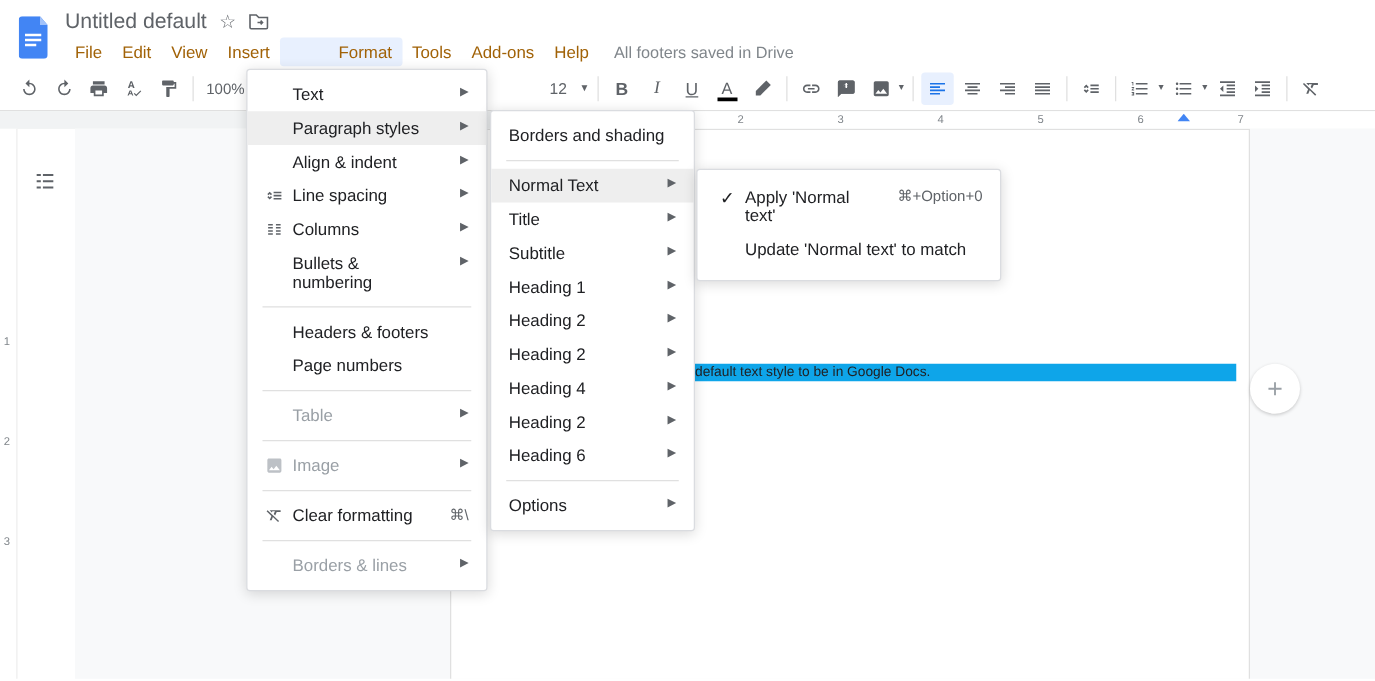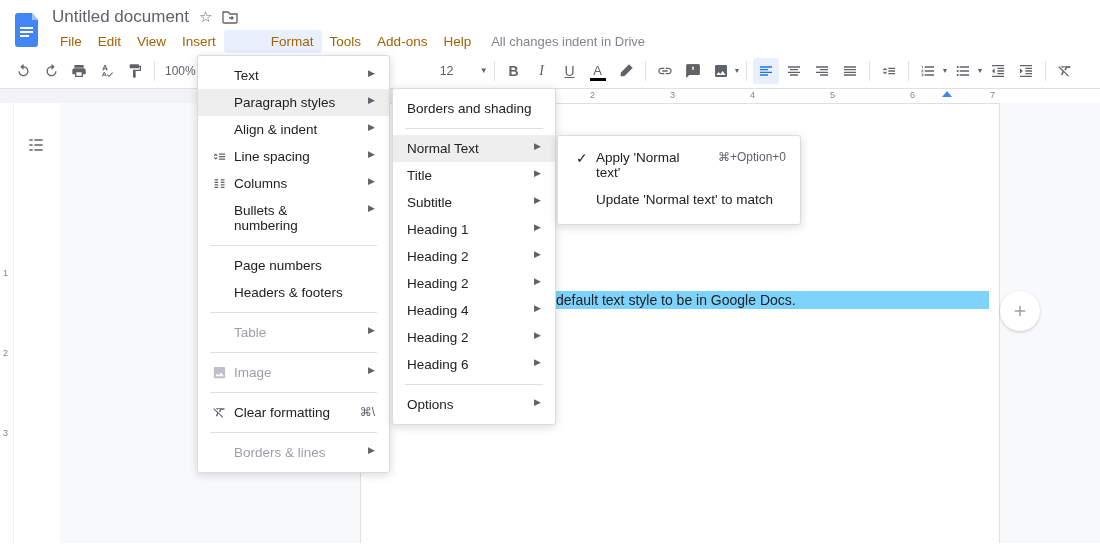--- a/index.html
+++ b/index.html
@@ -19,21 +19,21 @@
 .menubar .mitem { padding: 4px 8px; font-size: 13.5px; color: #a16207; cursor: pointer; border-radius: 3px; }
 .menubar .mitem.active { background: #e8f0fe; padding-left: 47px; }
 .menubar .status { margin-left: 12px; color: #80868b; font-size: 13px; }
 
 
 .toolbar { display: flex; align-items: center; padding: 4px 10px; border-bottom: 1px solid #e0e0e0; gap: 2px; height: 36px; }
 .tbtn { width: 26px; height: 26px; display: flex; align-items: center; justify-content: center; color: #5f6368; cursor: pointer; border-radius: 3px; }
 .tbtn.active { background: #e8f0fe; color: #1a73e8; }
 .tsep { width: 1px; height: 20px; background: #e0e0e0; margin: 0 4px; }
 .zoom { display: flex; align-items: center; font-size: 12px; color: #5f6368; padding: 0 4px; cursor: pointer; gap: 6px; }
-.fontsize { display: flex; align-items: center; gap: 20px; color: #5f6368; font-size: 12.5px; cursor: pointer; }
+.fontsize { display: flex; align-items: center; gap: 4px; color: #5f6368; font-size: 12.5px; cursor: pointer; }
 .fontsize .num { width: 26px; text-align: center; }
 .caret { font-size: 8px; color: #5f6368; }
 .text-color { position: relative; }
 .text-color::after { content: ''; position: absolute; bottom: 3px; left: 5px; right: 5px; height: 3px; background: #000; }
 .highlight-color svg { fill: #4285f4; }
 .dd-arrow { font-size: 7px; color: #5f6368; margin-left: -2px; }
 
 
 .ruler-area { display: flex; background: #f1f3f4; height: 14px; }
 .ruler-left { width: 60px; background: #f1f3f4; }
@@ -43,21 +43,21 @@
 .ruler .marker { position: absolute; top: 2px; left: 582px; }
 
 
 .main { display: flex; height: calc(100% - 105px); position: relative; }
 .vruler { width: 14px; background: #fff; position: relative; font-size: 9px; color: #80868b; border-right: 1px solid #eee; }
 .vruler .vt { position: absolute; left: 3px; }
 .outline-area { width: 46px; display: flex; justify-content: center; padding-top: 32px; }
 .outline-btn { width: 22px; height: 22px; color: #5f6368; cursor: pointer; }
 .doc-area { flex: 1; background: #f8f9fa; padding-top: 0; position: relative; overflow: hidden; }
 .page { background: #fff; width: 640px; margin-left: 300px; min-height: 500px; position: relative; padding: 90px 68px; border: 1px solid #e0e0e0; }
-.page .body-text { font-size: 14px; color: #202124; background: #7dd3fc; padding: 1px 1px; position: absolute; top: 187px; left: 194px; right: 10px; white-space: nowrap; overflow: hidden; }
+.page .body-text { font-size: 11px; color: #202124; background: #0ea5e9; padding: 1px 1px; position: absolute; top: 187px; left: 194px; right: 10px; white-space: nowrap; overflow: hidden; }
 
 
 .explore-btn { position: absolute; right: 60px; top: 188px; width: 40px; height: 40px; border-radius: 50%; background: #fff; box-shadow: 0 1px 3px rgba(0,0,0,0.2); display: flex; align-items: center; justify-content: center; cursor: pointer; color: #5f6368; }
 
 
 .menu { position: absolute; background: #fff; border: 1px solid #dadce0; border-radius: 3px; box-shadow: 0 2px 10px rgba(0,0,0,0.15); padding: 6px 0; z-index: 100; }
 .menu .row { display: flex; align-items: flex-start; padding: 6px 14px 6px 14px; cursor: pointer; font-size: 13.5px; color: #202124; min-height: 27px; }
 .menu .row.highlight { background: #eeeeee; }
 .menu .row.disabled { color: #9aa0a6; cursor: default; }
 .menu .row .icon { width: 22px; display: flex; align-items: center; color: #5f6368; }
@@ -83,39 +83,39 @@
     <svg viewBox="0 0 26 34">
         <path fill="#4285f4" d="M3 0h14l6 7v24a3 3 0 0 1-3 3H3a3 3 0 0 1-3-3V3a3 3 0 0 1 3-3z"></path>
         <path fill="#a1c2fa" d="M17 0l6 7h-6z"></path>
         <rect x="5" y="14" width="13" height="2" fill="#fff"></rect>
         <rect x="5" y="18" width="13" height="2" fill="#fff"></rect>
         <rect x="5" y="22" width="9" height="2" fill="#fff"></rect>
       </svg>
   </div>
   <div class="title-area">
     <div class="title-row">
-      <span class="doc-title">Untitled document</span>
+      <span class="doc-title">Untitled default</span>
       <span class="star-icon">☆</span>
       <span class="folder-icon">
         <svg width="16" height="14" viewBox="0 0 16 14">
             <path fill="none" stroke="#5f6368" stroke-width="1.3" d="M1 2h5l2 2h7v8a1 1 0 0 1-1 1H2a1 1 0 0 1-1-1z"></path>
             <path stroke="#5f6368" stroke-width="1.3" d="M7 8h4m-1.5-1.5L11 8l-1.5 1.5" fill="none"></path>
           </svg>
       </span>
     </div>
     <div class="menubar">
       <span class="mitem">File</span>
       <span class="mitem">Edit</span>
       <span class="mitem">View</span>
       <span class="mitem">Insert</span>
       <span class="mitem active">Format</span>
       <span class="mitem">Tools</span>
       <span class="mitem">Add-ons</span>
       <span class="mitem">Help</span>
-      <span class="status">All changes indent in Drive</span>
+      <span class="status">All footers saved in Drive</span>
     </div>
   </div>
 </div>
 
 <div class="toolbar">
   <div class="tbtn">
       <svg width="15" height="15" viewBox="0 0 24 24">
         <path fill="#5f6368" d="M12 5V1L7 6l5 5V7c3.3 0 6 2.7 6 6s-2.7 6-6 6-6-2.7-6-6H4c0 4.4 3.6 8 8 8s8-3.6 8-8-3.6-8-8-8z"></path>
       </svg>
     </div>
@@ -326,25 +326,25 @@
       <span class="arrow">▶</span>
     </div>
   <div class="row">
       <span class="icon"></span>
       <span class="label">Bullets &amp; numbering</span>
       <span class="arrow">▶</span>
     </div>
   <div class="sep"></div>
   <div class="row">
       <span class="icon"></span>
+      <span class="label">Headers &amp; footers</span>
+    </div>
+  <div class="row">
+      <span class="icon"></span>
       <span class="label">Page numbers</span>
-    </div>
-  <div class="row">
-      <span class="icon"></span>
-      <span class="label">Headers &amp; footers</span>
     </div>
   <div class="sep"></div>
   <div class="row disabled">
       <span class="icon"></span>
       <span class="label">Table</span>
       <span class="arrow">▶</span>
     </div>
   <div class="sep"></div>
   <div class="row disabled">
       <span class="icon">

